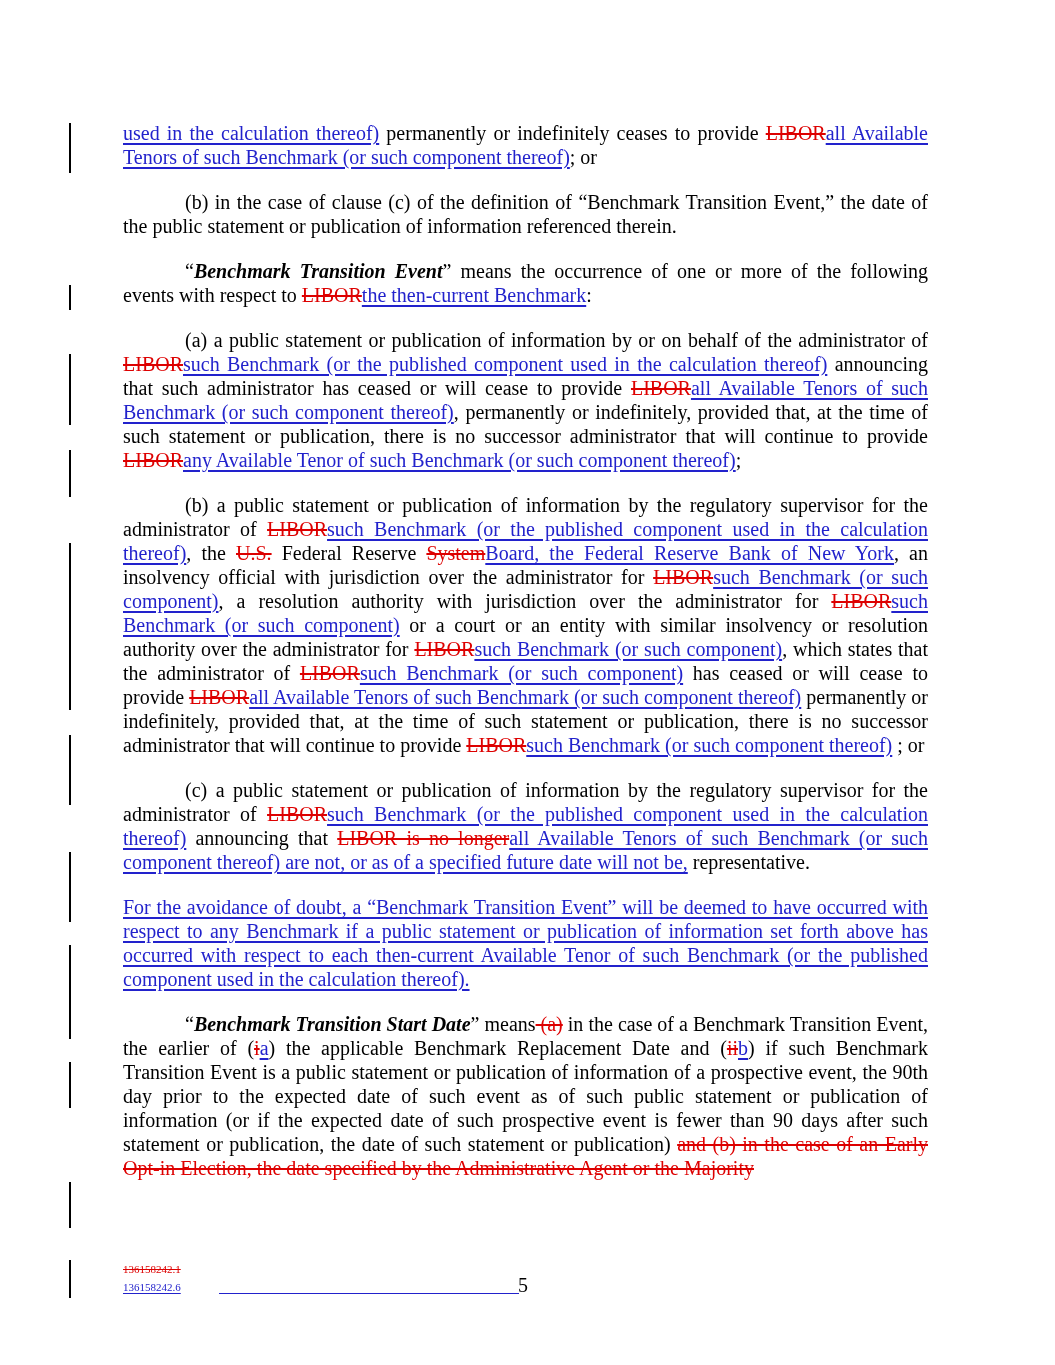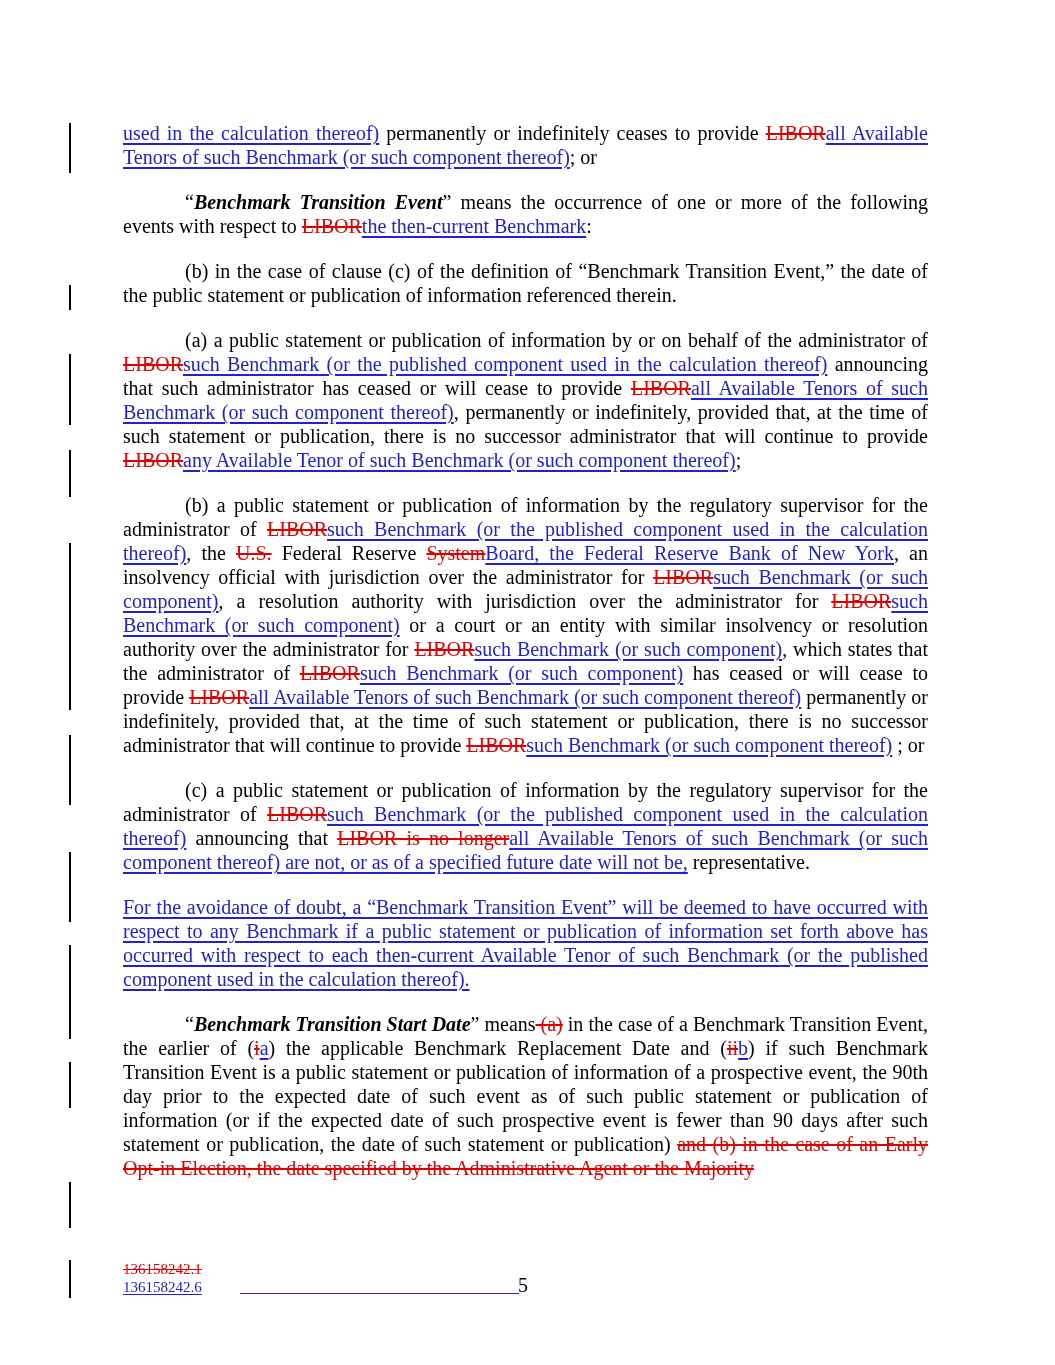--- a/index.html
+++ b/index.html
@@ -42,21 +42,21 @@
     position: absolute;
     left: 69px;
     width: 2px;
     background: #000000;
   }
   .footer {
     position: absolute;
     left: 123px;
     top: 1260px;
     width: 500px;
-    font-size: 15px;
+    font-size: 11px;
     line-height: 18px;
   }
   .footer-old {
     color: var(--del, #dd0000);
     text-decoration: line-through;
   }
   .footer-new-line {
     display: flex;
     align-items: flex-end;
     width: 396px;
@@ -80,22 +80,22 @@
     font-size: 20px;
     color: #000000;
   }
 </style>
 </head>
 <body>
 
 <div class="page">
   <div class="doc-body">
       <p class="para"><span class="run-i">used in the calculation thereof)</span><span class="run-n"> permanently or indefinitely ceases to provide </span><span class="run-d">LIBOR</span><span class="run-i">all Available Tenors of such Benchmark (or such component thereof)</span><span class="run-n">; or</span></p>
+      <p class="para indent"><span class="run-n">(b) in the case of clause (c) of the definition of “Benchmark Transition Event,” the date of the public statement or publication of information referenced therein.</span></p>
       <p class="para indent"><span class="run-n">“</span><span class="run-bi">Benchmark Transition Event</span><span class="run-n">” means the occurrence of one or more of the following events with respect to </span><span class="run-d">LIBOR</span><span class="run-i">the then-current Benchmark</span><span class="run-n">:</span></p>
-      <p class="para indent"><span class="run-n">(b) in the case of clause (c) of the definition of “Benchmark Transition Event,” the date of the public statement or publication of information referenced therein.</span></p>
       <p class="para indent"><span class="run-n">(a) a public statement or publication of information by or on behalf of the administrator of </span><span class="run-d">LIBOR</span><span class="run-i">such Benchmark (or the published component used in the calculation thereof)</span><span class="run-n"> announcing that such administrator has ceased or will cease to provide </span><span class="run-d">LIBOR</span><span class="run-i">all Available Tenors of such Benchmark (or such component thereof)</span><span class="run-n">, permanently or indefinitely, provided that, at the time of such statement or publication, there is no successor administrator that will continue to provide </span><span class="run-d">LIBOR</span><span class="run-i">any Available Tenor of such Benchmark (or such component thereof)</span><span class="run-n">;</span></p>
       <p class="para indent"><span class="run-n">(b) a public statement or publication of information by the regulatory supervisor for the administrator of </span><span class="run-d">LIBOR</span><span class="run-i">such Benchmark (or the published component used in the calculation thereof)</span><span class="run-n">, the </span><span class="run-d">U.S.</span><span class="run-n"> Federal Reserve </span><span class="run-d">System</span><span class="run-i">Board, the Federal Reserve Bank of New York</span><span class="run-n">, an insolvency official with jurisdiction over the administrator for </span><span class="run-d">LIBOR</span><span class="run-i">such Benchmark (or such component)</span><span class="run-n">, a resolution authority with jurisdiction over the administrator for </span><span class="run-d">LIBOR</span><span class="run-i">such Benchmark (or such component)</span><span class="run-n"> or a court or an entity with similar insolvency or resolution authority over the administrator for </span><span class="run-d">LIBOR</span><span class="run-i">such Benchmark (or such component)</span><span class="run-n">, which states that the administrator of </span><span class="run-d">LIBOR</span><span class="run-i">such Benchmark (or such component)</span><span class="run-n"> has ceased or will cease to provide </span><span class="run-d">LIBOR</span><span class="run-i">all Available Tenors of such Benchmark (or such component thereof)</span><span class="run-n"> permanently or indefinitely, provided that, at the time of such statement or publication, there is no successor administrator that will continue to provide </span><span class="run-d">LIBOR</span><span class="run-i">such Benchmark (or such component thereof)</span><span class="run-n"> ; or</span></p>
       <p class="para indent"><span class="run-n">(c) a public statement or publication of information by the regulatory supervisor for the administrator of </span><span class="run-d">LIBOR</span><span class="run-i">such Benchmark (or the published component used in the calculation thereof)</span><span class="run-n"> announcing that </span><span class="run-d">LIBOR is no longer</span><span class="run-i">all Available Tenors of such Benchmark (or such component thereof) are not, or as of a specified future date will not be,</span><span class="run-n"> representative.</span></p>
       <p class="para"><span class="run-i">For the avoidance of doubt, a “Benchmark Transition Event” will be deemed to have occurred with respect to any Benchmark if a public statement or publication of information set forth above has occurred with respect to each then-current Available Tenor of such Benchmark (or the published component used in the calculation thereof).</span></p>
       <p class="para indent"><span class="run-n">“</span><span class="run-bi">Benchmark Transition Start Date</span><span class="run-n">” means</span><span class="run-d"> (a)</span><span class="run-n"> in the case of a Benchmark Transition Event, the earlier of (</span><span class="run-d">i</span><span class="run-i">a</span><span class="run-n">) the applicable Benchmark Replacement Date and (</span><span class="run-d">ii</span><span class="run-i">b</span><span class="run-n">) if such Benchmark Transition Event is a public statement or publication of information of a prospective event, the 90th day prior to the expected date of such event as of such public statement or publication of information (or if the expected date of such prospective event is fewer than 90 days after such statement or publication, the date of such statement or publication) </span><span class="run-d">and (b) in the case of an Early Opt-in Election, the date specified by the Administrative Agent or the Majority</span></p>
     </div>
 
   <div class="footer">
     <div class="footer-old">136158242.1</div>
     <div class="footer-new-line">

